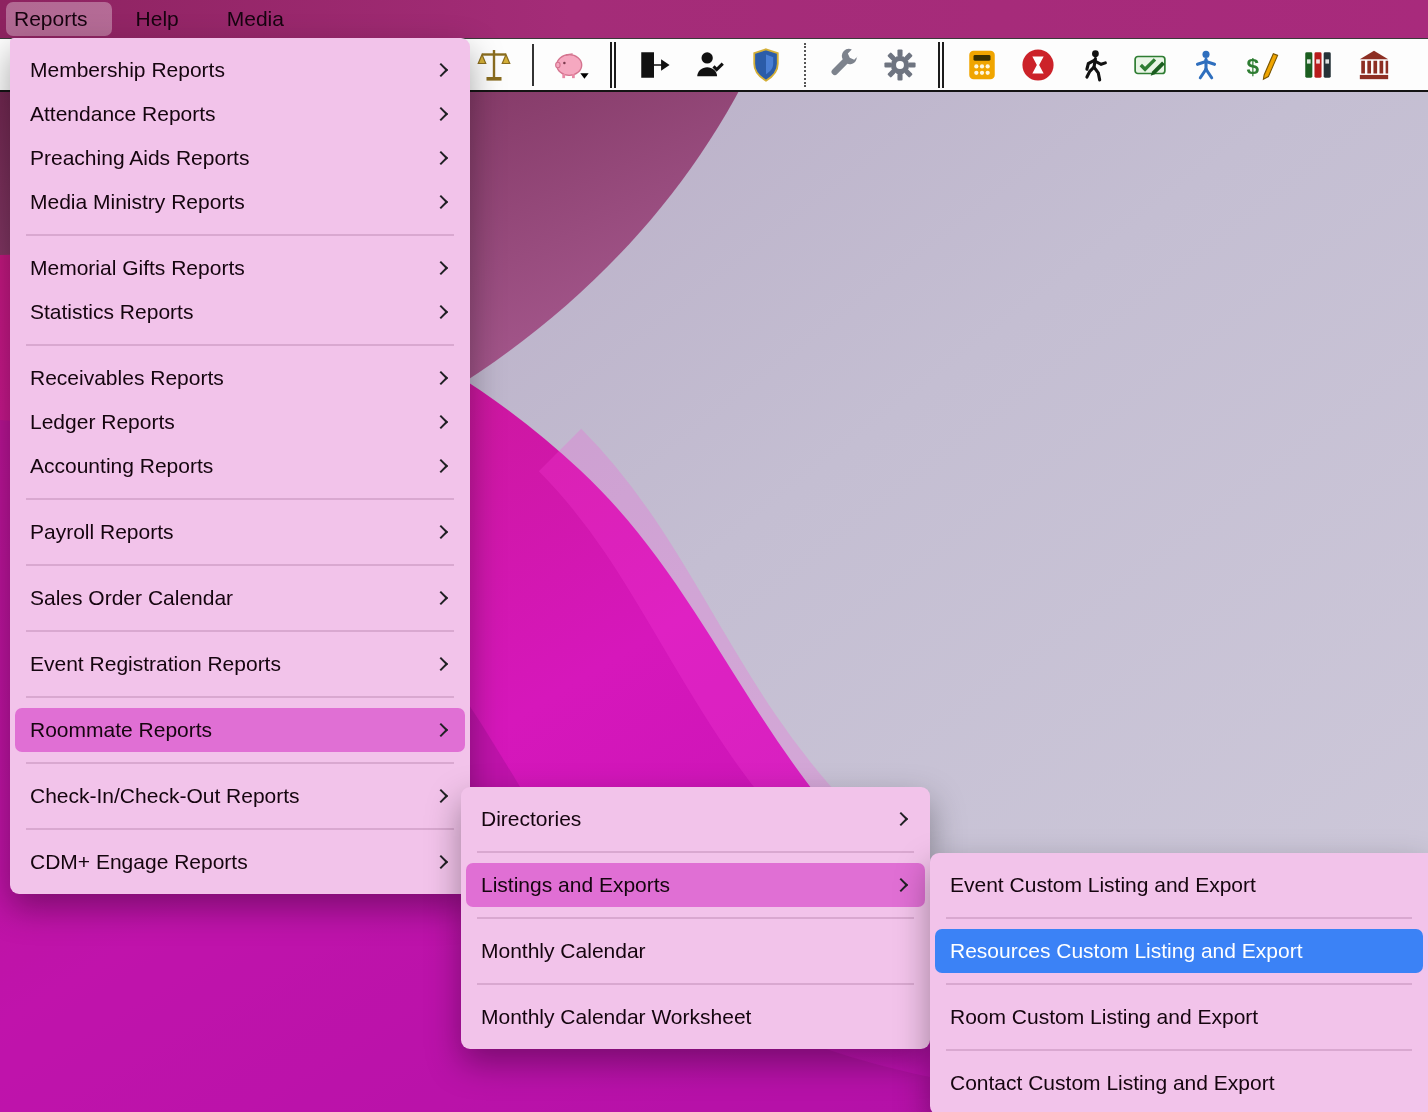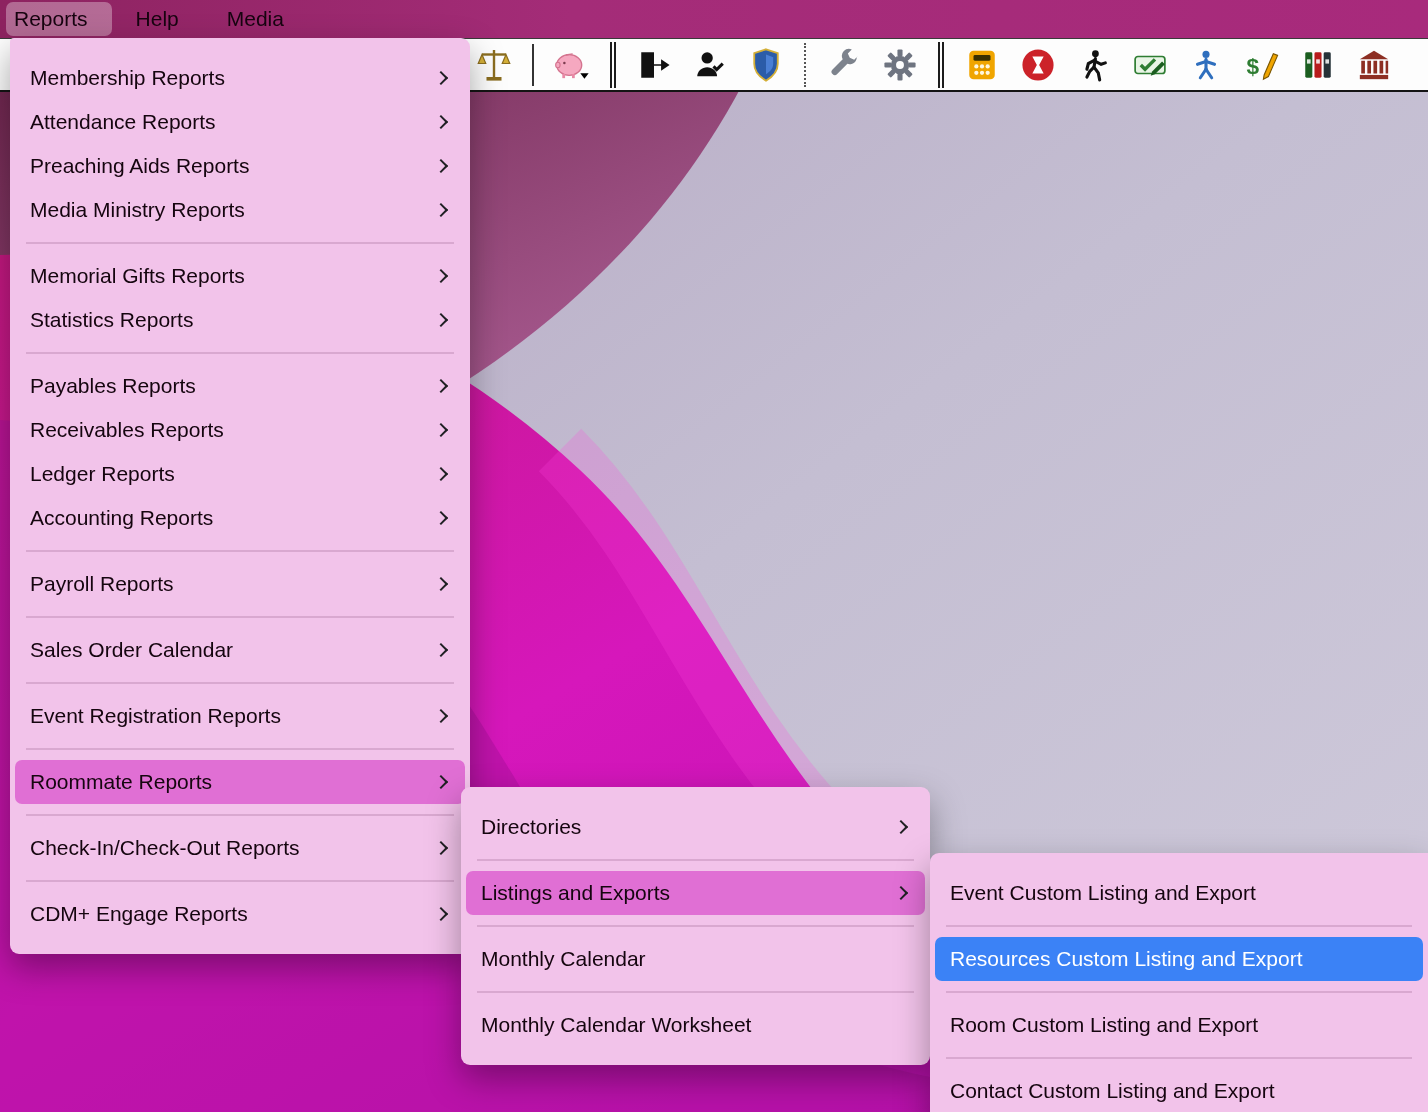--- a/index.html
+++ b/index.html
@@ -17,21 +17,21 @@
   
   .toolbar { position:absolute; top:38px; left:0; right:0; height:54px; z-index:1;
     background:#fdfdfd; border-top:1px solid #3a3a3a; border-bottom:2px solid #141414;
     display:flex; align-items:center; padding-left:466px; }
   .tbi { width:36px; height:40px; margin:0 10px; display:flex; align-items:center; justify-content:center; flex:0 0 auto; }
   .tb-div { height:42px; border-left:2px solid #333; margin:0 10px; flex:0 0 auto; }
   .tb-div-double { height:46px; width:6px; border-left:2px solid #1c1c1c; border-right:2px solid #1c1c1c; margin:0 10px; flex:0 0 auto; }
   .tb-div-dotted { height:44px; border-left:2px dotted #555; margin:0 10px; flex:0 0 auto; }
 
   
-  .menu-panel { position:absolute; background:#f2c3ea; border-radius:9px; padding:18px 0;
+  .menu-panel { position:absolute; background:#f2c3ea; border-radius:9px; padding:10px 0;
     box-shadow:0 14px 34px rgba(0,0,0,0.35); }
   .reports-menu  { top:38px;  left:10px;  width:460px; z-index:3; border-top-left-radius:4px; }
   .roommate-menu { top:787px; left:461px; width:469px; z-index:4; }
   .listings-menu { top:853px; left:930px; width:498px; z-index:5; border-top-right-radius:0; border-bottom-right-radius:0; }
   .mi { display:flex; align-items:center; height:44px; margin:0 5px; padding:0 14px 0 15px;
     border-radius:7px; font-size:21px; color:#15050f; cursor:default; white-space:nowrap; }
   .mi .lbl { pointer-events:none; }
   .chev { margin-left:auto; width:10px; height:10px; border-top:2.8px solid #202024; border-right:2.8px solid #202024;
     transform:rotate(45deg); margin-right:5px; flex:0 0 auto; }
   .sep { height:2px; background:rgba(90,30,75,0.16); margin:10px 16px; }
@@ -244,24 +244,20 @@
     <div class="mi">
         <span class="lbl">Memorial Gifts Reports</span>
         <span class="chev"></span>
       </div>
     <div class="mi">
         <span class="lbl">Statistics Reports</span>
         <span class="chev"></span>
       </div>
     <div class="sep"></div>
     <div class="mi">
-        <span class="lbl">Payables Reports</span>
-        <span class="chev"></span>
-      </div>
-    <div class="mi">
         <span class="lbl">Receivables Reports</span>
         <span class="chev"></span>
       </div>
     <div class="mi">
         <span class="lbl">Ledger Reports</span>
         <span class="chev"></span>
       </div>
     <div class="mi">
         <span class="lbl">Accounting Reports</span>
         <span class="chev"></span>

